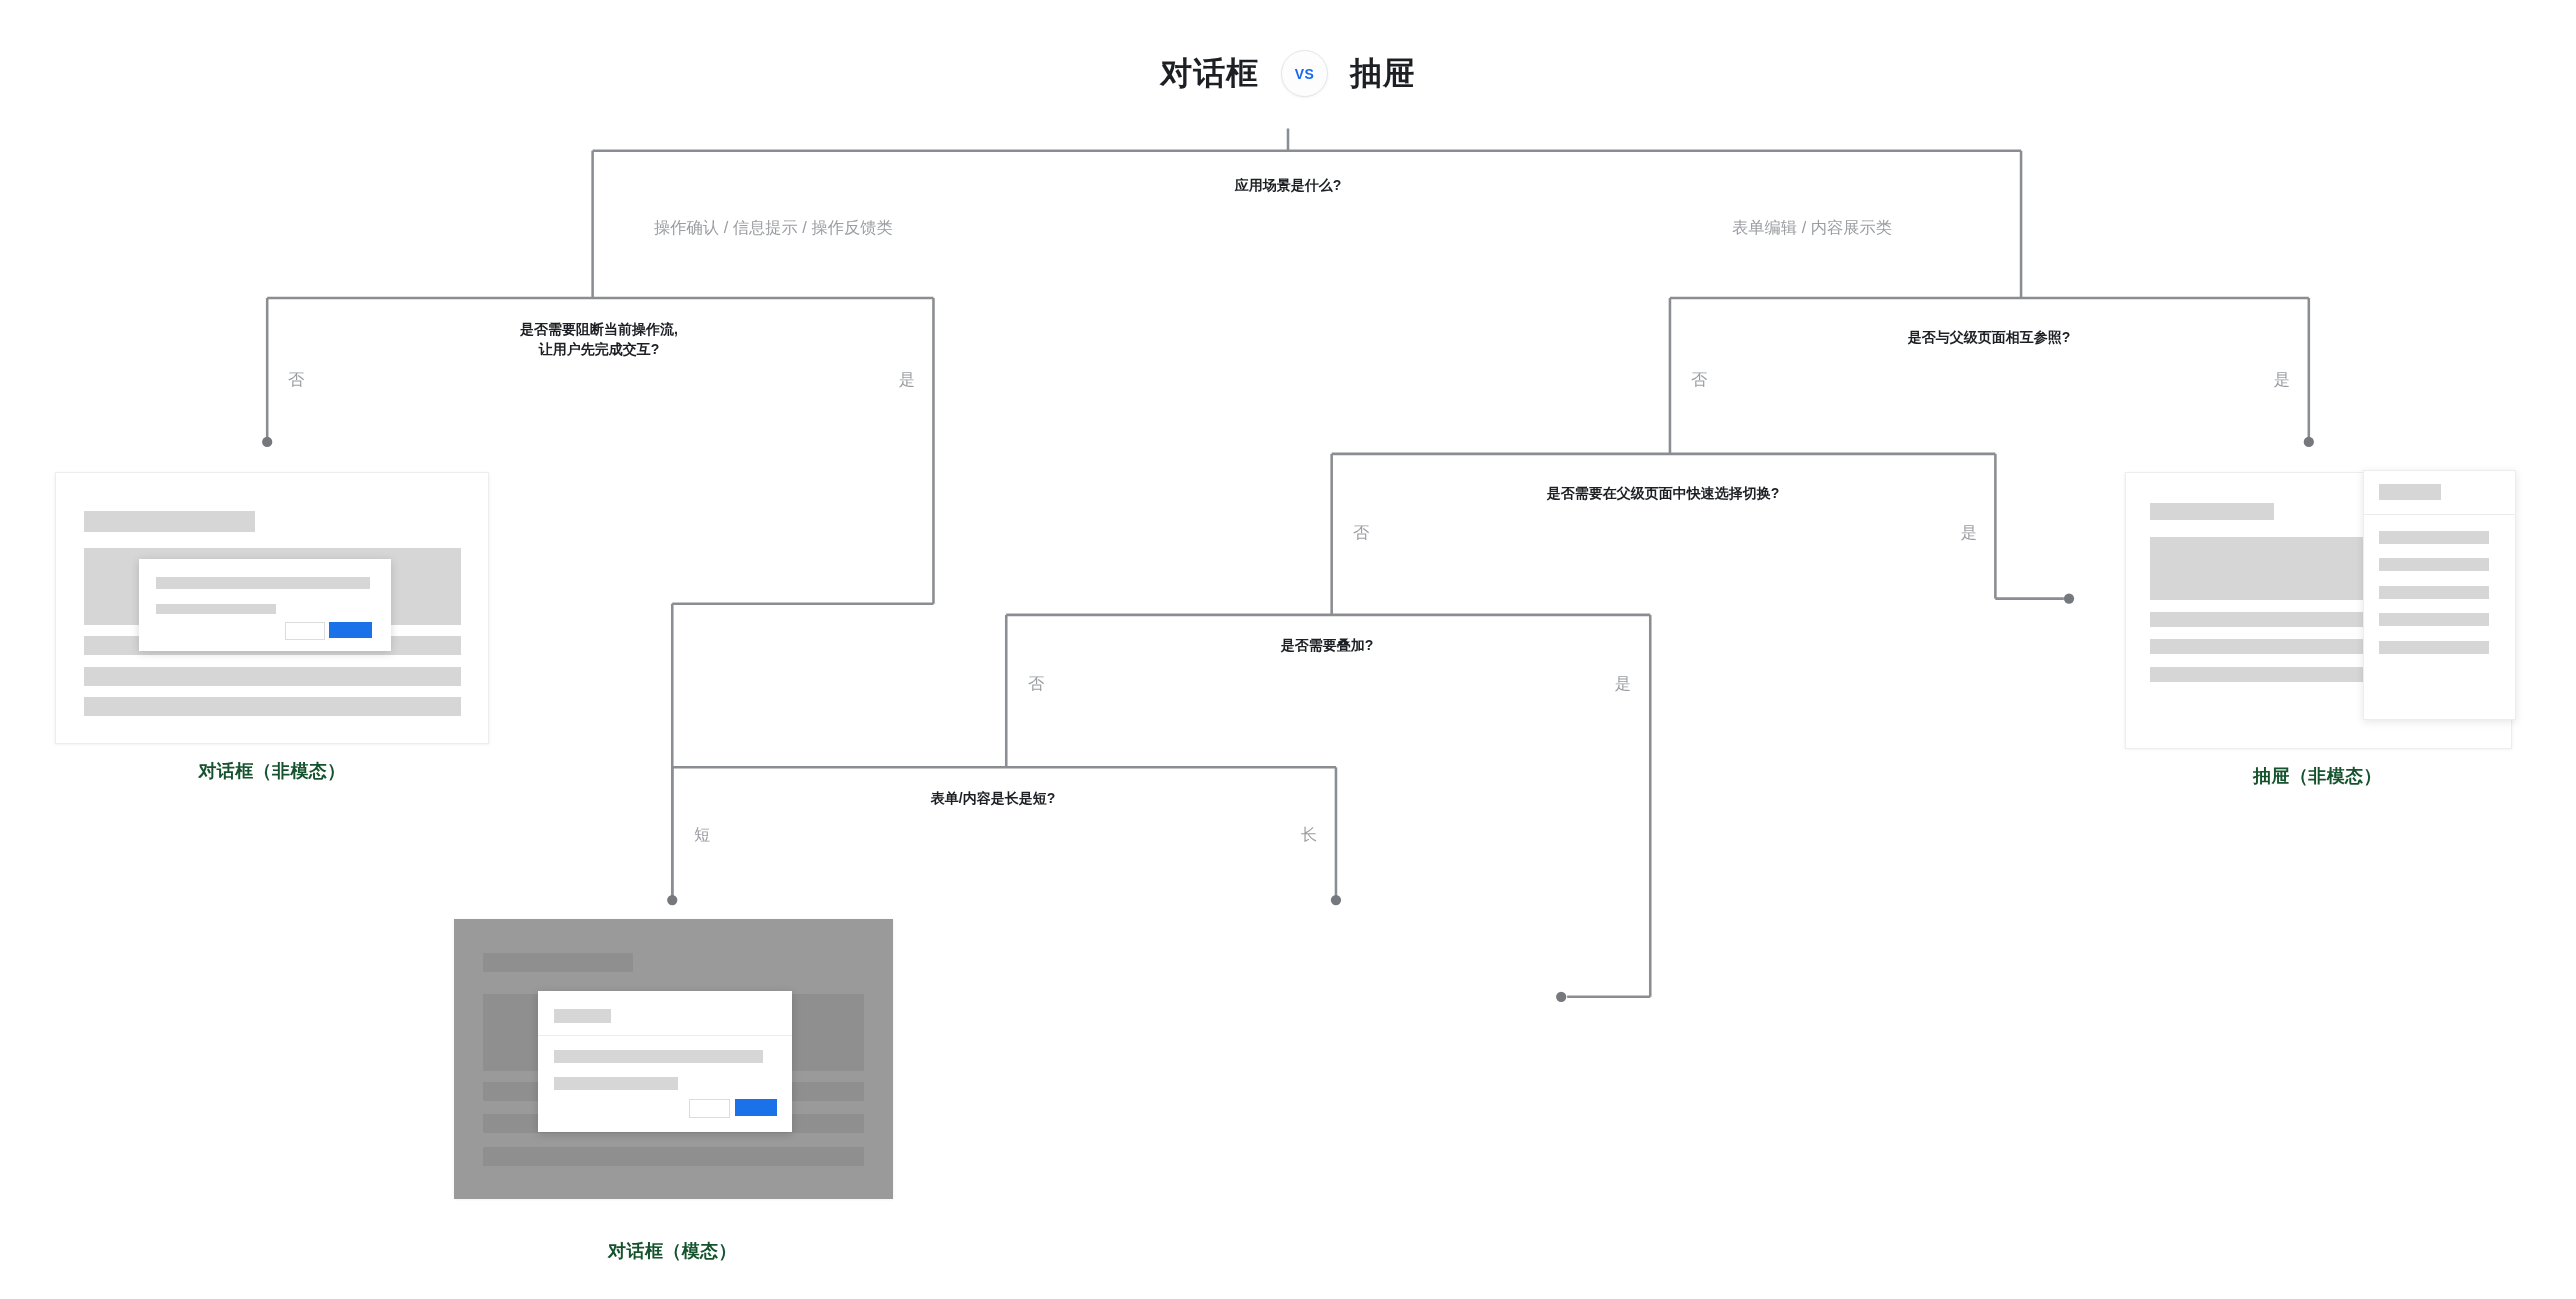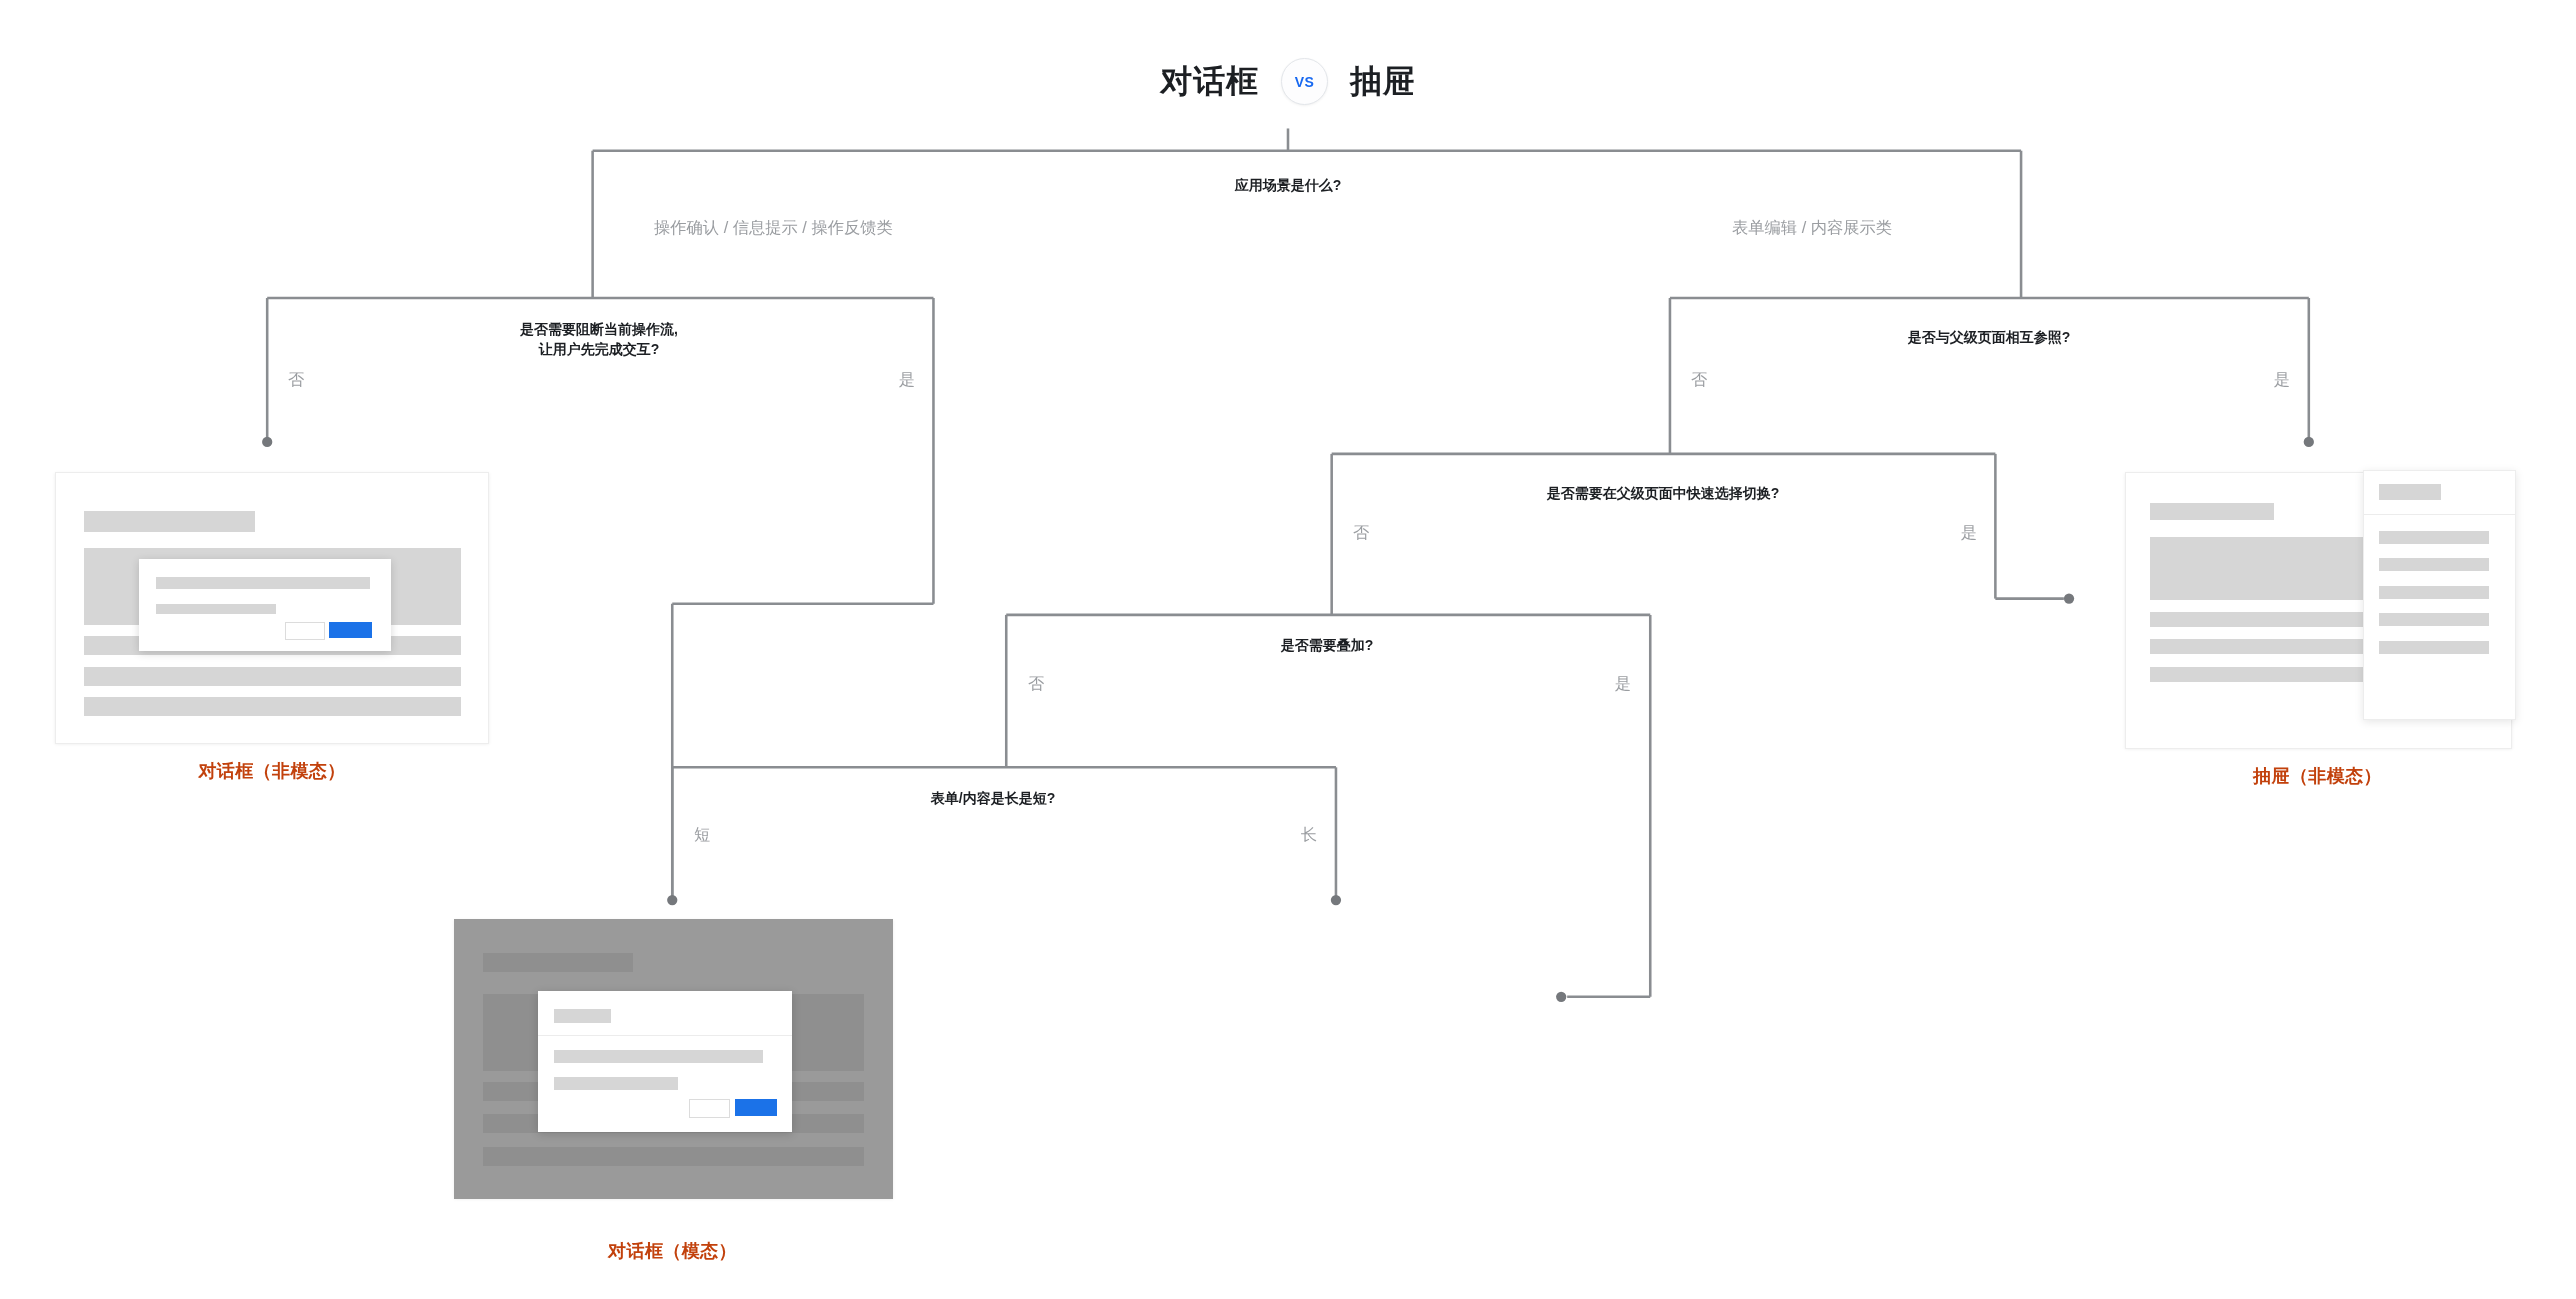--- a/index.html
+++ b/index.html
@@ -22,21 +22,20 @@
   
   .title-row {
     position: absolute;
     left: 0;
     top: 50px;
     width: 2576px;
     display: flex;
     align-items: center;
     justify-content: center;
     gap: 22px;
-    margin-top: 8px;
   }
   .title-word {
     font-size: 32px;
     font-weight: bold;
     color: #1c1f23;
     letter-spacing: 0.9px;
   }
   .vs-badge {
     width: 45px;
     height: 45px;
@@ -105,21 +104,21 @@
     border: 0.9px solid #ededed;
     box-shadow: 0 0.9px 3.4px rgba(0,0,0,0.08);
     overflow: visible;
   }
   .mock-frame.scrim { background: #9a9a9a; border-color: #9a9a9a; }
   .mock-caption {
     margin-top: 15.4px;
     text-align: center;
     font-size: 18px;
     font-weight: bold;
-    color: #c2410c;
+    color: #14532d;
     letter-spacing: 0.4px;
   }
 
   .bar { position: absolute; background: #d6d6d6; }
   .bar.dk { background: #8f8f8f; }
 
   .pop {
     position: absolute;
     background: #ffffff;
     box-shadow: 0 1.7px 8.6px rgba(0,0,0,0.16);

